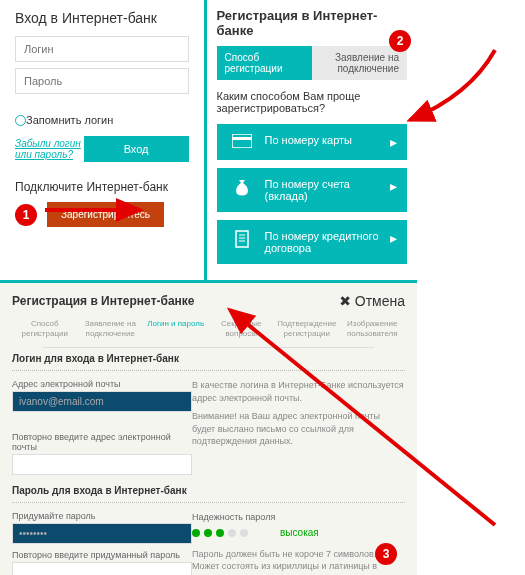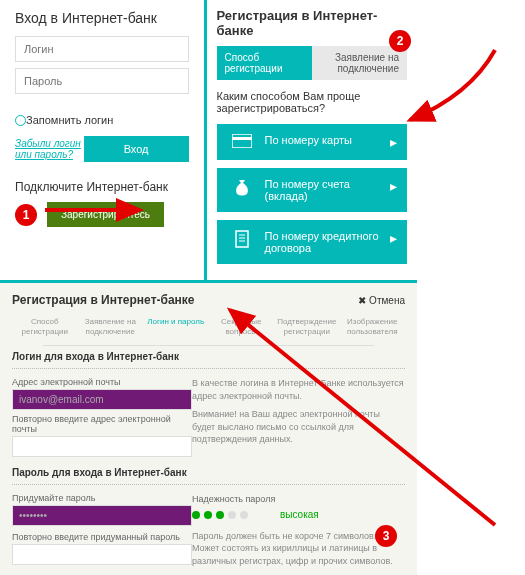--- a/index.html
+++ b/index.html
@@ -12,55 +12,55 @@
   .login-panel input[type="text"], .login-panel input[type="password"] {
     width: 100%; padding: 6px 8px; margin-bottom: 6px; border: 1px solid #ddd; font-size: 11px; color: #999;
   }
   .remember { display: flex; align-items: center; gap: 0; margin: 14px 0 10px; color: #333; }
   .remember-radio { width: 11px; height: 11px; border: 1px solid #04b8b8; border-radius: 50%; display: inline-block; }
   .login-actions { display: flex; justify-content: space-between; align-items: center; margin-bottom: 18px; }
   .forgot-link { color: #04b8b8; text-decoration: underline; font-size: 10px; font-style: italic; }
   .btn-login { background: #04b8b8; color: #fff; border: none; padding: 7px 40px; font-size: 11px; cursor: pointer; }
   .connect-text { font-size: 12px; color: #333; margin-bottom: 8px; }
   .register-row { display: flex; align-items: center; gap: 6px; }
-  .btn-register { background: #4d7c0f; color: #fff; border: none; padding: 7px 14px; font-size: 10px; cursor: pointer; }
+  .btn-register { background: #c2410c; color: #fff; border: none; padding: 7px 14px; font-size: 10px; cursor: pointer; }
   
   .reg-panel { width: 270px; padding: 8px 10px; background: #fff; border-left: 3px solid #04b8b8; position: relative; }
   .reg-panel h2 { font-size: 13px; font-weight: bold; color: #333; margin-bottom: 8px; }
   .reg-tabs { display: flex; margin-bottom: 10px; }
   .reg-tab { flex: 1; padding: 6px 8px; font-size: 10px; color: #fff; position: relative; }
   .reg-tab.active { background: #04b8b8; }
   .reg-tab.inactive { background: #e8e8e8; color: #555; text-align: right; }
   .reg-question { font-size: 11px; color: #333; margin-bottom: 10px; }
   .reg-option { display: flex; align-items: flex-start; background: #04b8b8; color: #fff; padding: 10px; margin-bottom: 8px; cursor: pointer; }
   .reg-option .icon-box { width: 30px; text-align: center; }
   .reg-option .label { flex: 1; font-size: 11px; padding-left: 8px; }
   .reg-option .chevron { font-size: 14px; }
   
   .bottom-section { padding: 10px 12px; background: #f5f5f0; }
   .bottom-header { display: flex; justify-content: space-between; align-items: center; margin-bottom: 10px; }
   .bottom-header h3 { font-size: 12px; font-weight: bold; color: #333; }
-  .cancel-link { font-size: 10px; color: #333; cursor: pointer; }
+  .cancel-link { font-size: 14px; color: #333; cursor: pointer; }
   
   .stepper { display: flex; align-items: flex-start; position: relative; margin-bottom: 14px; }
   .step { flex: 1; text-align: center; position: relative; }
   .step-label { font-size: 8px; color: #999; display: block; line-height: 1.2; height: 20px; }
   .step.active .step-label { color: #04b8b8; }
   .step-dot { width: 10px; height: 10px; border-radius: 50%; background: #ddd; margin: 4px auto 0; position: relative; z-index: 2; }
   .step.active .step-dot { background: #04b8b8; width: 12px; height: 12px; }
   .step.done .step-dot { background: #ccc; }
   .stepper-line { position: absolute; top: 28px; left: 8%; right: 8%; height: 1px; background: #ddd; z-index: 1; }
   
   .form-section-title { font-size: 10px; font-weight: bold; color: #333; margin: 8px 0 6px; }
   .dotted-line { border-top: 1px dotted #bbb; margin: 4px 0 8px; }
   .form-row { display: flex; gap: 0; margin-bottom: 10px; }
   .form-left { width: 180px; }
   .form-right { flex: 1; font-size: 9px; color: #888; line-height: 1.4; }
   .field-label { font-size: 9px; color: #666; margin-bottom: 2px; display: block; }
-  .field-input { width: 100%; padding: 4px 6px; background: #701a75; border: 1px solid #ddd; font-size: 10px; color: #aaa; }
+  .field-input { width: 100%; padding: 4px 6px; background: #0c4a6e; border: 1px solid #ddd; font-size: 10px; color: #aaa; }
   .field-input.plain { background: #fff; }
   .strength-row { display: flex; align-items: center; gap: 4px; }
   .strength-dot { width: 8px; height: 8px; border-radius: 50%; background: #0a0; }
   .strength-dot.off { background: #ddd; }
   .strength-text { font-size: 10px; color: #0a0; margin-left: 16px; padding-left: 12px; }
   
   .badge-circle { width: 22px; height: 22px; border-radius: 50%; background: #e20000; color: #fff; display: inline-flex; align-items: center; justify-content: center; font-size: 12px; font-weight: bold; }
   .badge-1 { margin-right: 4px; }
   .badge-2 { position: absolute; top: 30px; right: 6px; z-index: 5; }
   .badge-3-wrap { position: absolute; bottom: 40px; right: 20px; }
@@ -153,21 +153,21 @@
     <div class="step"><span class="step-label">Подтверждение регистрации</span><span class="step-dot"></span></div>
     <div class="step"><span class="step-label">Изображение пользователя</span><span class="step-dot"></span></div>
   </div>
 
   <div class="form-section-title">Логин для входа в Интернет-банк</div>
   <div class="dotted-line"></div>
   <div class="form-row">
     <div class="form-left">
       <span class="field-label">Адрес электронной почты</span>
       <input class="field-input" value="ivanov@email.com" style="">
-      <span class="field-label" style="margin-top:4px">Повторно введите адрес электронной почты</span>
+      <span class="field-label" style="margin-top:20px">Повторно введите адрес электронной почты</span>
       <input class="field-input plain" style="">
     </div>
     <div class="form-right">
       <div>В качестве логина в Интернет-Банке используется адрес электронной почты.</div>
       <div style="margin-top:6px">Внимание! на Ваш адрес электронной почты будет выслано письмо со ссылкой для подтверждения данных.</div>
     </div>
   </div>
 
   <div class="form-section-title">Пароль для входа в Интернет-банк</div>
   <div class="dotted-line"></div>

